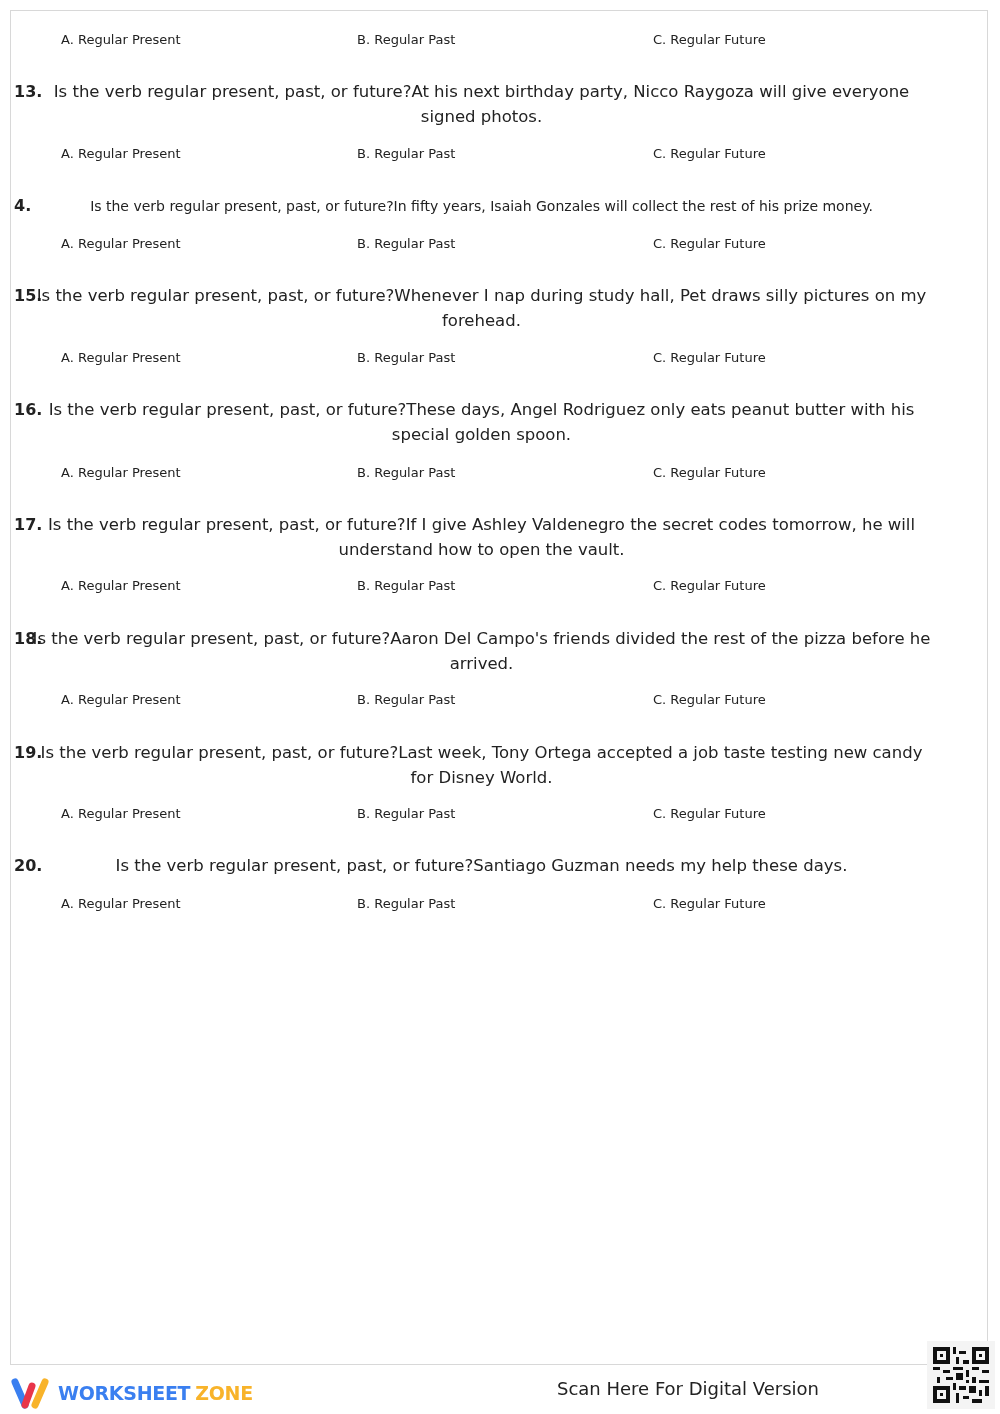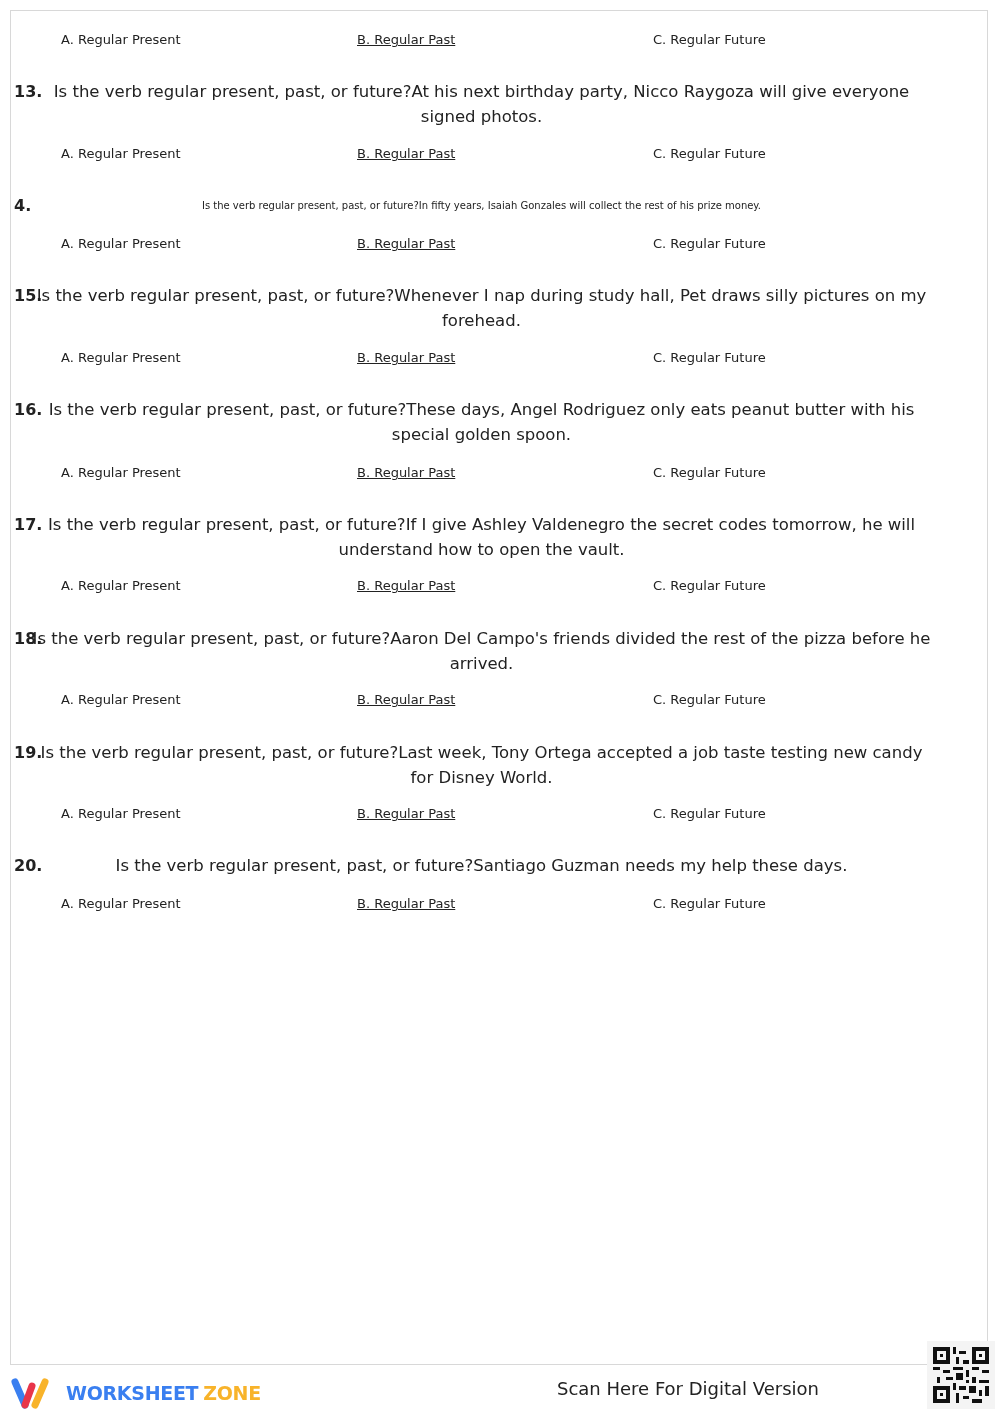--- a/index.html
+++ b/index.html
@@ -2,25 +2,25 @@
 <html><head>
 <meta charset="utf-8">
 <style>
   html, body { margin:0; padding:0; background:#fff; }
   body { width:1000px; height:1414px; position:relative; overflow:hidden;
          font-family:"DejaVu Sans", sans-serif; color:#222; }
   .frame { position:absolute; left:10px; top:10px; width:978px; height:1355px;
            border:1.5px solid #d8d8d8; box-sizing:border-box; }
   .opts { position:absolute; left:61px; width:900px; font-size:13px; height:22px; }
   .opts span { position:absolute; top:0; white-space:nowrap; }
-  .opts .a { left:0; } .opts .b { left:296px;text-decoration:underline; } .opts .c { left:592px; }
+  .opts .a { left:0; } .opts .b { left:296px; } .opts .c { left:592px; }
   .q { position:absolute; left:14px; width:920px; font-size:16.5px; line-height:24.5px;text-align:center; }
   .q .num { position:absolute; left:0; top:0; font-weight:bold; font-size:16px; }
   .q .text { display:block; margin-left:15px; }
-  .logo { position:absolute; left:10px; top:1376px; height:34px; display:flex; align-items:center;gap:8px; }
+  .logo { position:absolute; left:10px; top:1376px; height:34px; display:flex; align-items:center; }
   .logo-text { font-family:"DejaVu Sans", sans-serif; font-weight:bold; font-size:19px; margin-left:6px; letter-spacing:-0.3px; }
   .logo-text .w1 { color:#3a7ff0; } .logo-text .w2 { color:#f8b32a; margin-left:5px; }
   .scan { position:absolute; left:557px; top:1378px; font-size:18px; color:#222; white-space:nowrap; }
   .qr { position:absolute; left:927px; top:1341px; width:68px; height:68px; background:#f4f4f4; }
 </style>
 </head>
 <body>
 
 <div class="frame"></div>
 
@@ -35,21 +35,21 @@
   <span class="text">Is the verb regular present, past, or future?At his next birthday party, Nicco Raygoza will give everyone signed photos.</span>
 </div>
 <div class="opts" style="top:146px">
   <span class="a">A. Regular Present</span>
   <span class="b">B. Regular Past</span>
   <span class="c">C. Regular Future</span>
 </div>
 
 <div class="q" style="top:194px">
   <span class="num">4.</span>
-  <span class="text" style="font-size:10px;white-space:nowrap;">Is the verb regular present, past, or future?In fifty years, Isaiah Gonzales will collect the rest of his prize money.</span>
+  <span class="text" style="font-size:14px;white-space:nowrap;">Is the verb regular present, past, or future?In fifty years, Isaiah Gonzales will collect the rest of his prize money.</span>
 </div>
 <div class="opts" style="top:236px">
   <span class="a">A. Regular Present</span>
   <span class="b">B. Regular Past</span>
   <span class="c">C. Regular Future</span>
 </div>
 
 <div class="q" style="top:284px">
   <span class="num">15.</span>
   <span class="text">Is the verb regular present, past, or future?Whenever I nap during study hall, Pet draws silly pictures on my forehead.</span>

